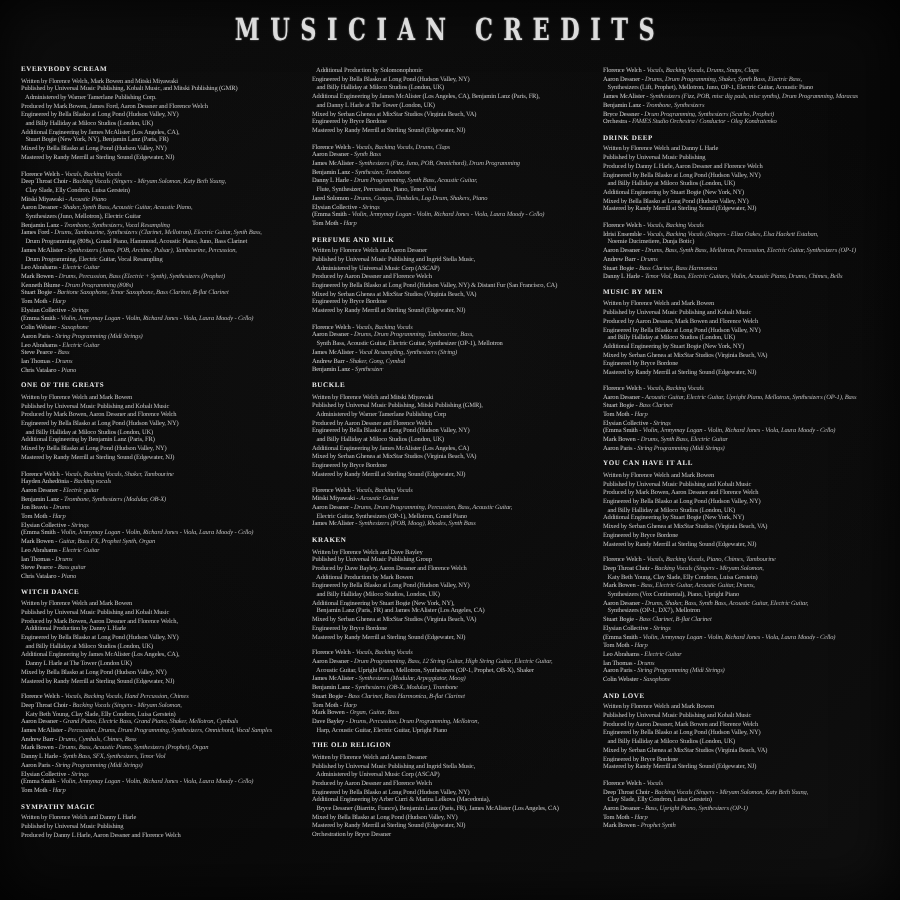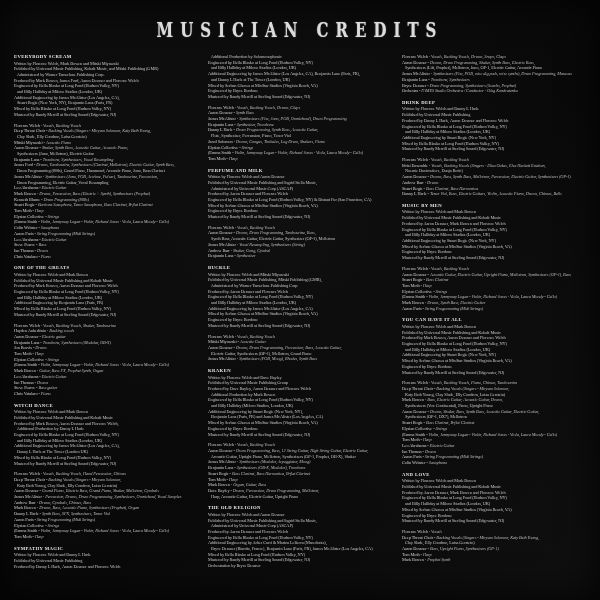--- a/index.html
+++ b/index.html
@@ -7,21 +7,21 @@
     width:600px;height:600px;overflow:hidden;
     background:#0a0a0a;
     font-family:"Liberation Serif","DejaVu Serif",serif;
   }
   .page{
     position:relative;width:600px;height:600px;box-sizing:border-box;
     background:
       radial-gradient(ellipse 90% 80% at 50% 40%, rgba(40,40,40,0.18), rgba(0,0,0,0) 60%),
       linear-gradient(135deg,#0d0d0d 0%,#090909 55%,#101010 100%);
     box-shadow:inset 0 0 40px rgba(0,0,0,0.9);
-    padding-top:12px;
+    padding-top:2px;
   }
   .title{
     text-align:center;
     color:#dcdcdc;
     font-family:"DejaVu Serif","Liberation Serif",serif;
     font-weight:bold;
     font-size:15px;
     letter-spacing:7px;
     text-transform:uppercase;
     transform:scaleY(1.35);

